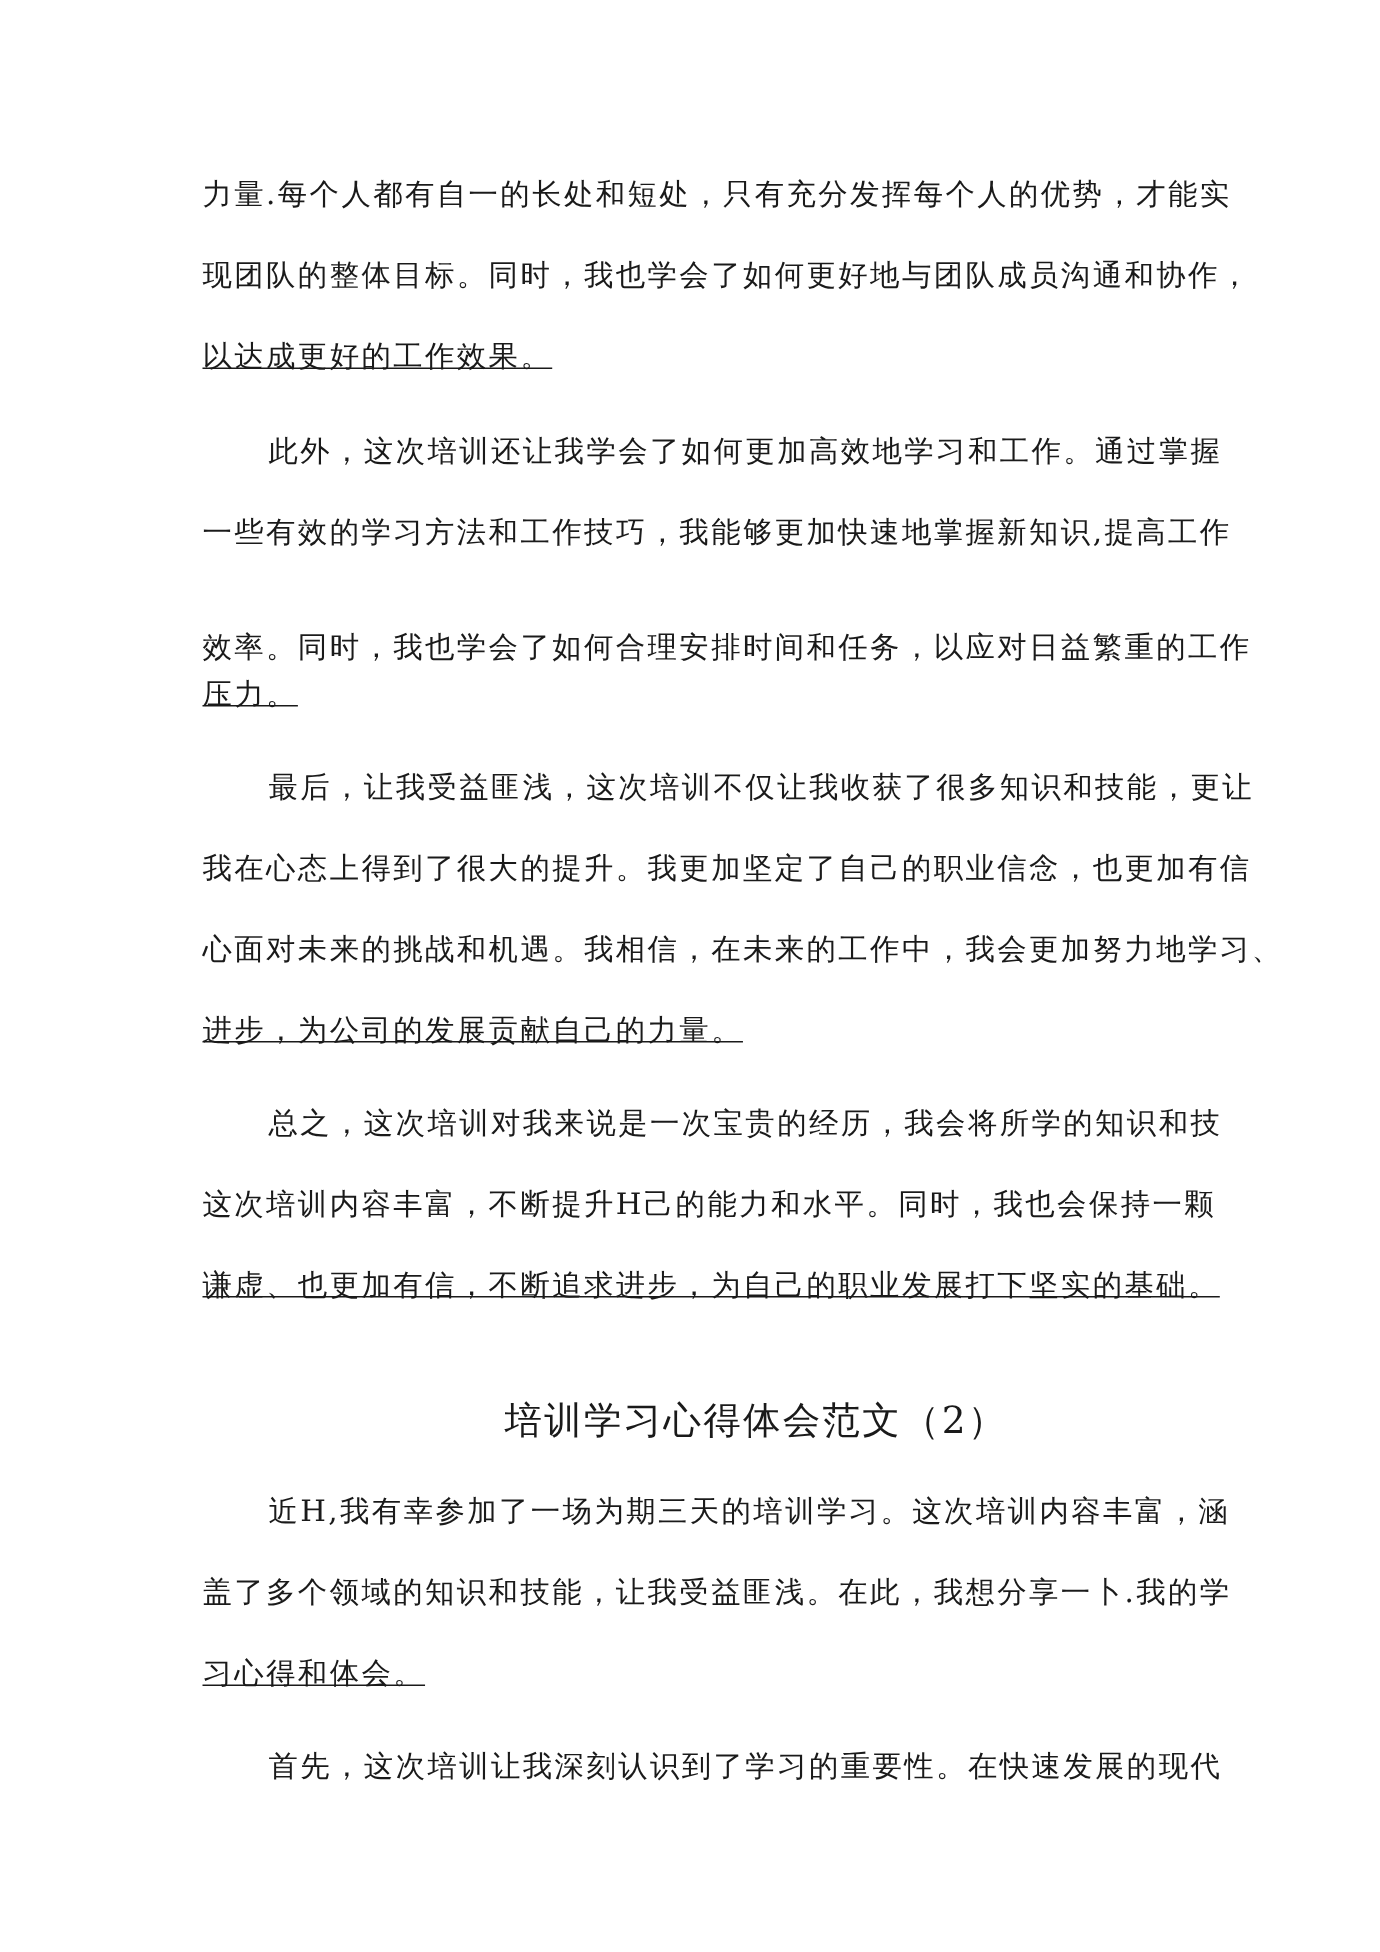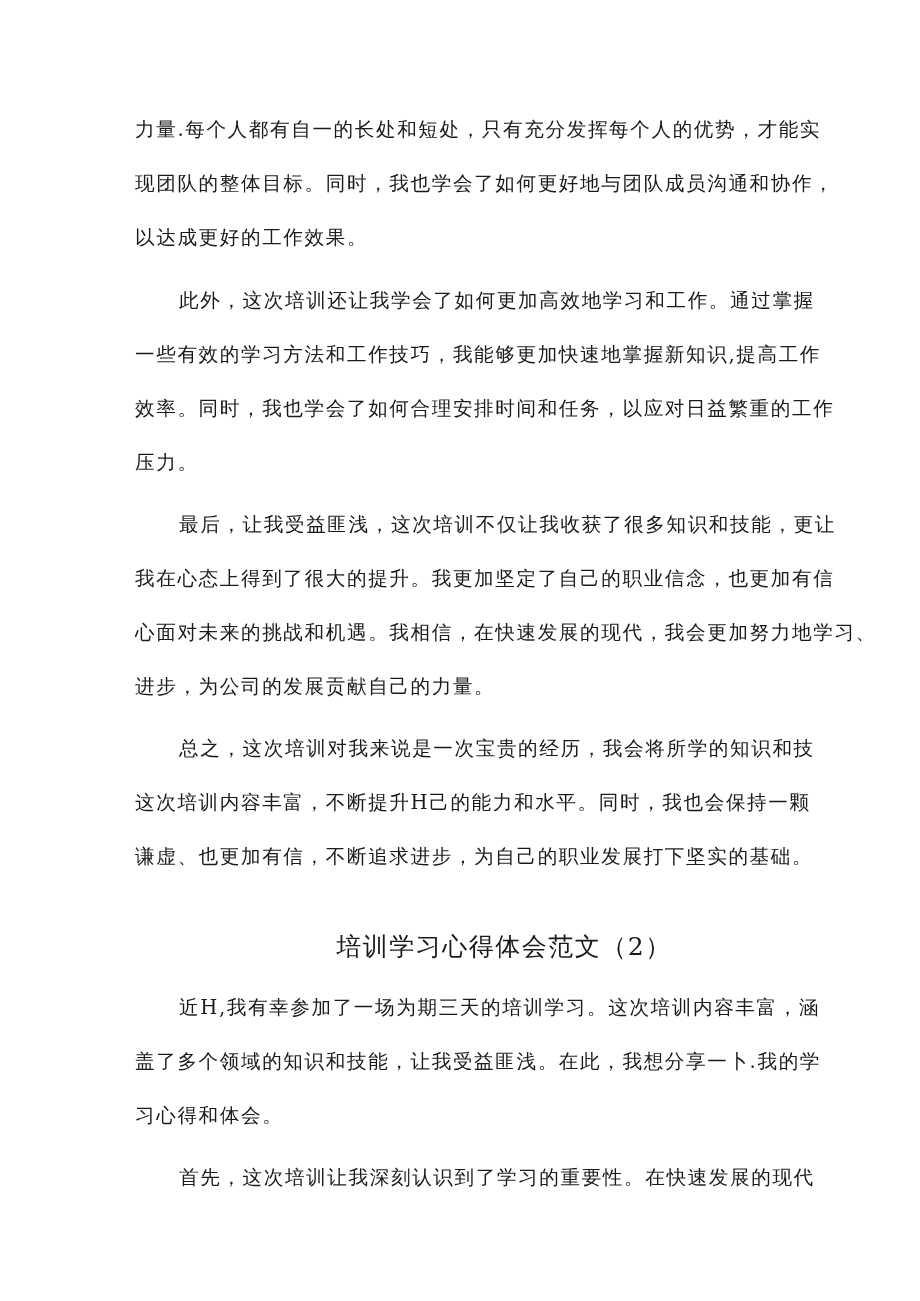--- a/index.html
+++ b/index.html
@@ -2,41 +2,41 @@
 <html><head>
   <meta charset="utf-8">
   <style>
     html, body { margin: 0; padding: 0; background: #ffffff; }
     body { width: 920px; height: 1301px; position: relative; overflow: hidden;
       font-family: "DejaVu Serif", "Liberation Serif", serif; color: #1a1a1a; }
     .page { position: absolute; left: 0; top: 0; width: 844px; height: 1301px; background: #fff; }
     .line { position: absolute; left: 135px; width: 652px; font-size: 19.6px; line-height: 24px;
       white-space: nowrap; letter-spacing: 1.6px; text-align: justify; text-align-last: justify; }
     .line.indent { left: 179px; width: 608px; }
-    .line.last { text-align-last: left; }
+    .line.last { text-align-last: left; text-decoration: underline; }
     .heading { position: absolute; left: 0; width: 920px; text-align: center; font-size: 25px;
       line-height: 30px; letter-spacing: 1.5px; top: 932px; padding-left: 44px; }
   </style>
 </head>
 <body>
 
 <div class="page">
 
   <div class="line" style="top:118px">力量.每个人都有自一的长处和短处，只有充分发挥每个人的优势，才能实</div>
   <div class="line" style="top:172px">现团队的整体目标。同时，我也学会了如何更好地与团队成员沟通和协作，</div>
   <div class="line last" style="top:226px">以达成更好的工作效果。</div>
 
   <div class="line indent" style="top:289px">此外，这次培训还让我学会了如何更加高效地学习和工作。通过掌握</div>
   <div class="line" style="top:343px">一些有效的学习方法和工作技巧，我能够更加快速地掌握新知识,提高工作</div>
-  <div class="line" style="top:397px">效率。同时，我也学会了如何合理安排时间和任务，以应对日益繁重的工作</div>
+  <div class="line" style="top:420px">效率。同时，我也学会了如何合理安排时间和任务，以应对日益繁重的工作</div>
   <div class="line last" style="top:451px">压力。</div>
 
   <div class="line indent" style="top:513px">最后，让我受益匪浅，这次培训不仅让我收获了很多知识和技能，更让</div>
   <div class="line" style="top:567px">我在心态上得到了很大的提升。我更加坚定了自己的职业信念，也更加有信</div>
-  <div class="line" style="top:621px">心面对未来的挑战和机遇。我相信，在快速发展的现代，我会更加努力地学习、</div>
+  <div class="line" style="top:621px">心面对未来的挑战和机遇。我相信，在未来的工作中，我会更加努力地学习、</div>
   <div class="line last" style="top:675px">进步，为公司的发展贡献自己的力量。</div>
 
   <div class="line indent" style="top:737px">总之，这次培训对我来说是一次宝贵的经历，我会将所学的知识和技</div>
   <div class="line" style="top:791px">这次培训内容丰富，不断提升H己的能力和水平。同时，我也会保持一颗</div>
   <div class="line last" style="top:845px">谦虚、也更加有信，不断追求进步，为自己的职业发展打下坚实的基础。</div>
 
   <div class="heading">培训学习心得体会范文（2）</div>
 
   <div class="line indent" style="top:996px">近H,我有幸参加了一场为期三天的培训学习。这次培训内容丰富，涵</div>
   <div class="line" style="top:1050px">盖了多个领域的知识和技能，让我受益匪浅。在此，我想分享一卜.我的学</div>

